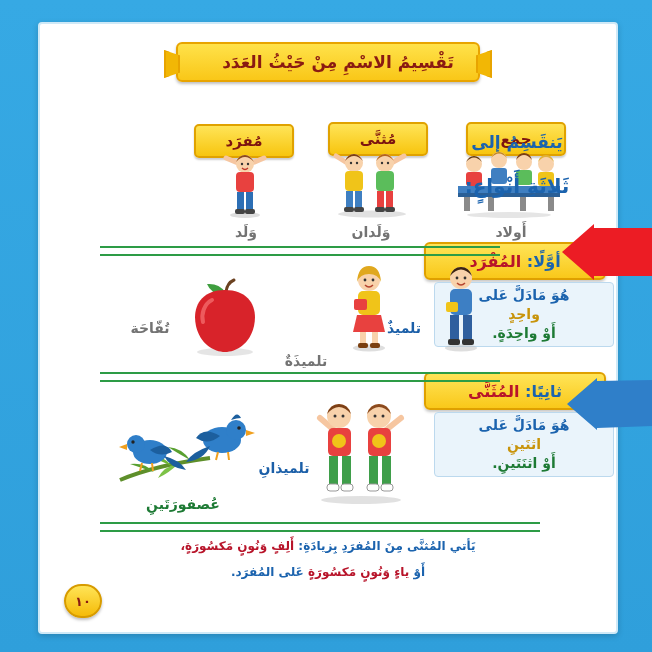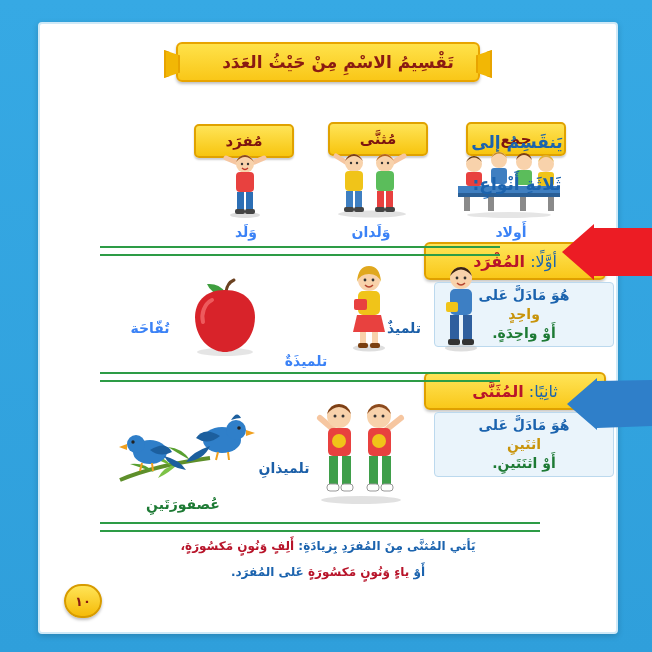--- a/index.html
+++ b/index.html
@@ -44,40 +44,40 @@
     position:absolute;width:96px;height:30px;
     background:linear-gradient(#ffe457,#f7c50f);
     border:2px solid #e0a200;border-radius:5px;
     display:flex;align-items:center;justify-content:center;
     box-shadow:0 2px 2px rgba(0,0,0,.2);
   }
   .tag span{font-size:15px;font-weight:bold;color:#7d1410;}
 
   .caption{
     position:absolute;text-align:center;font-size:14px;font-weight:bold;
-    color:#3b82f6;white-space:nowrap;
+    color:#737373;white-space:nowrap;
   }
   .caption.blue{color:#1b5fa8;}
   .caption.green{color:#1d7a34;}
 
   
   .intro{
     position:absolute;right:14px;top:108px;width:170px;text-align:center;
   }
   .intro .l1{font-size:17px;font-weight:bold;color:#1b63ae;margin-bottom:22px;}
-  .intro .l2{font-size:17px;font-weight:bold;color:#1b63ae;}
+  .intro .l2{font-size:20px;font-weight:bold;color:#1b63ae;}
 
   .hdr-box{
     position:absolute;right:10px;width:178px;height:34px;
     background:linear-gradient(#ffe457,#f9c81a);
     border:2px solid #dfa000;border-radius:6px;
     display:flex;align-items:center;justify-content:center;
     box-shadow:0 2px 3px rgba(0,0,0,.22);
   }
-  .hdr-box span{font-size:16px;font-weight:normal;color:#1b63ae;text-align:center;}
+  .hdr-box span{font-size:16px;font-weight:bold;color:#1b63ae;text-align:center;}
   .hdr-box span b{color:#b8142a;}
 
   .def-box{
     position:absolute;right:2px;width:170px;
     background:#eaf4fb;border:1px solid #bcd9ee;border-radius:4px;
     padding:3px 4px;text-align:center;
   }
   .def-box .d1{font-size:14px;font-weight:bold;color:#1b63ae;line-height:1.35;}
   .def-box .d2{font-size:14px;font-weight:bold;color:#c8940b;line-height:1.35;}
   .def-box .d3{font-size:14px;font-weight:bold;color:#1d7a34;line-height:1.35;}

